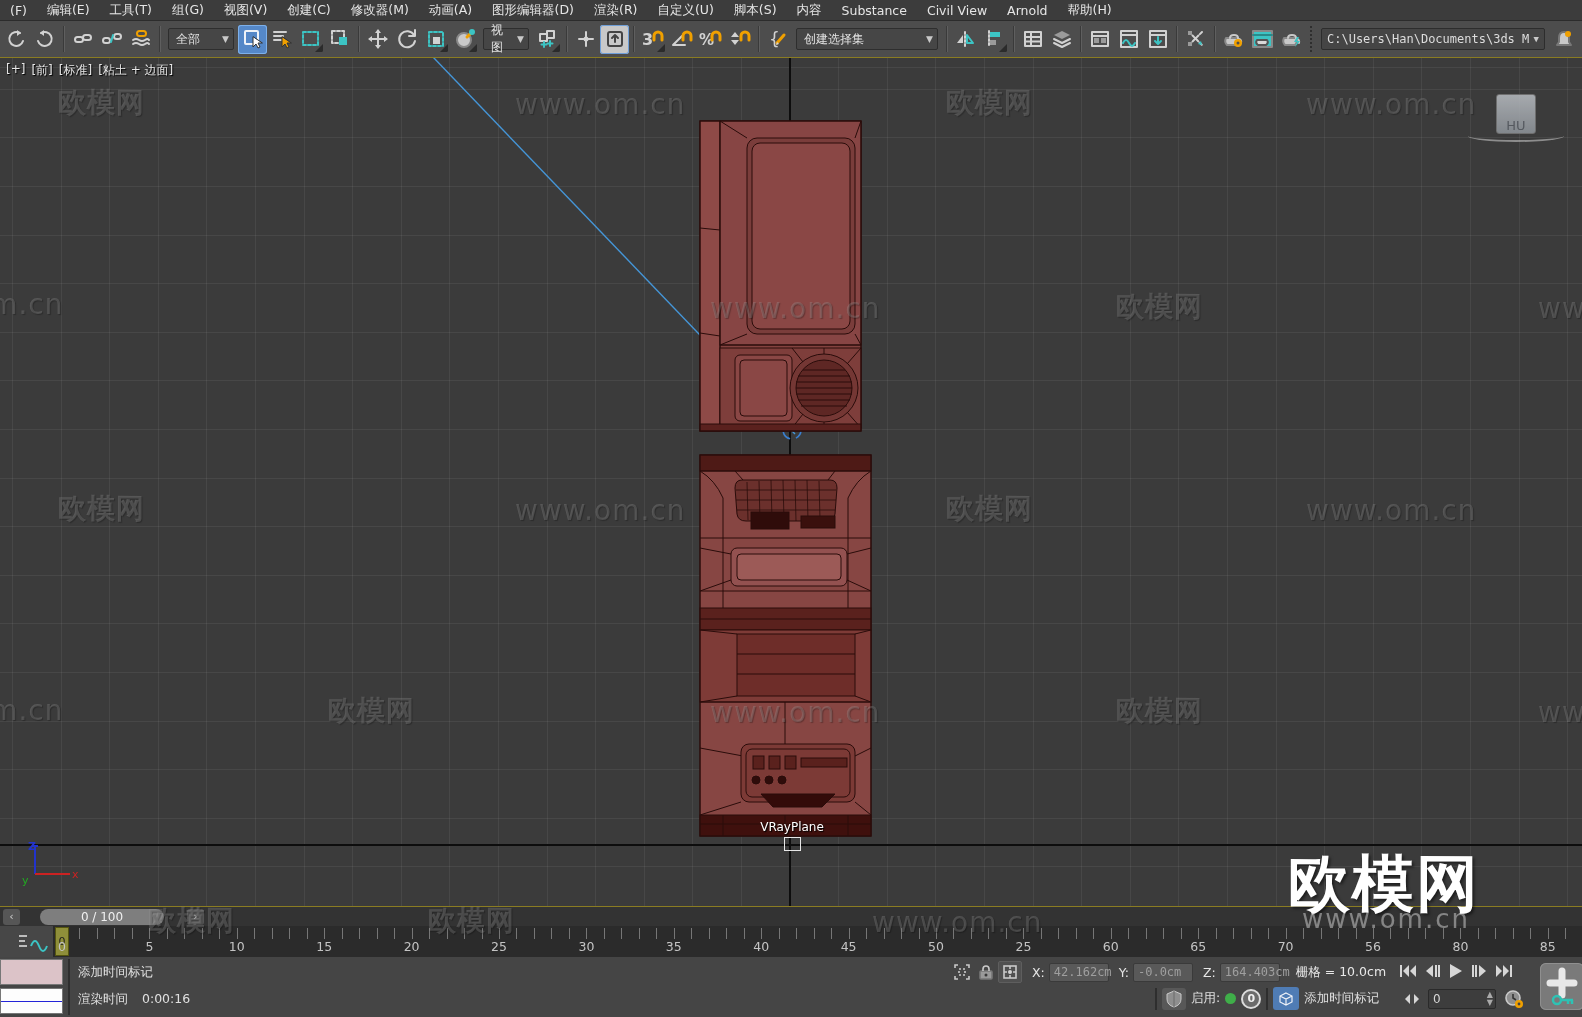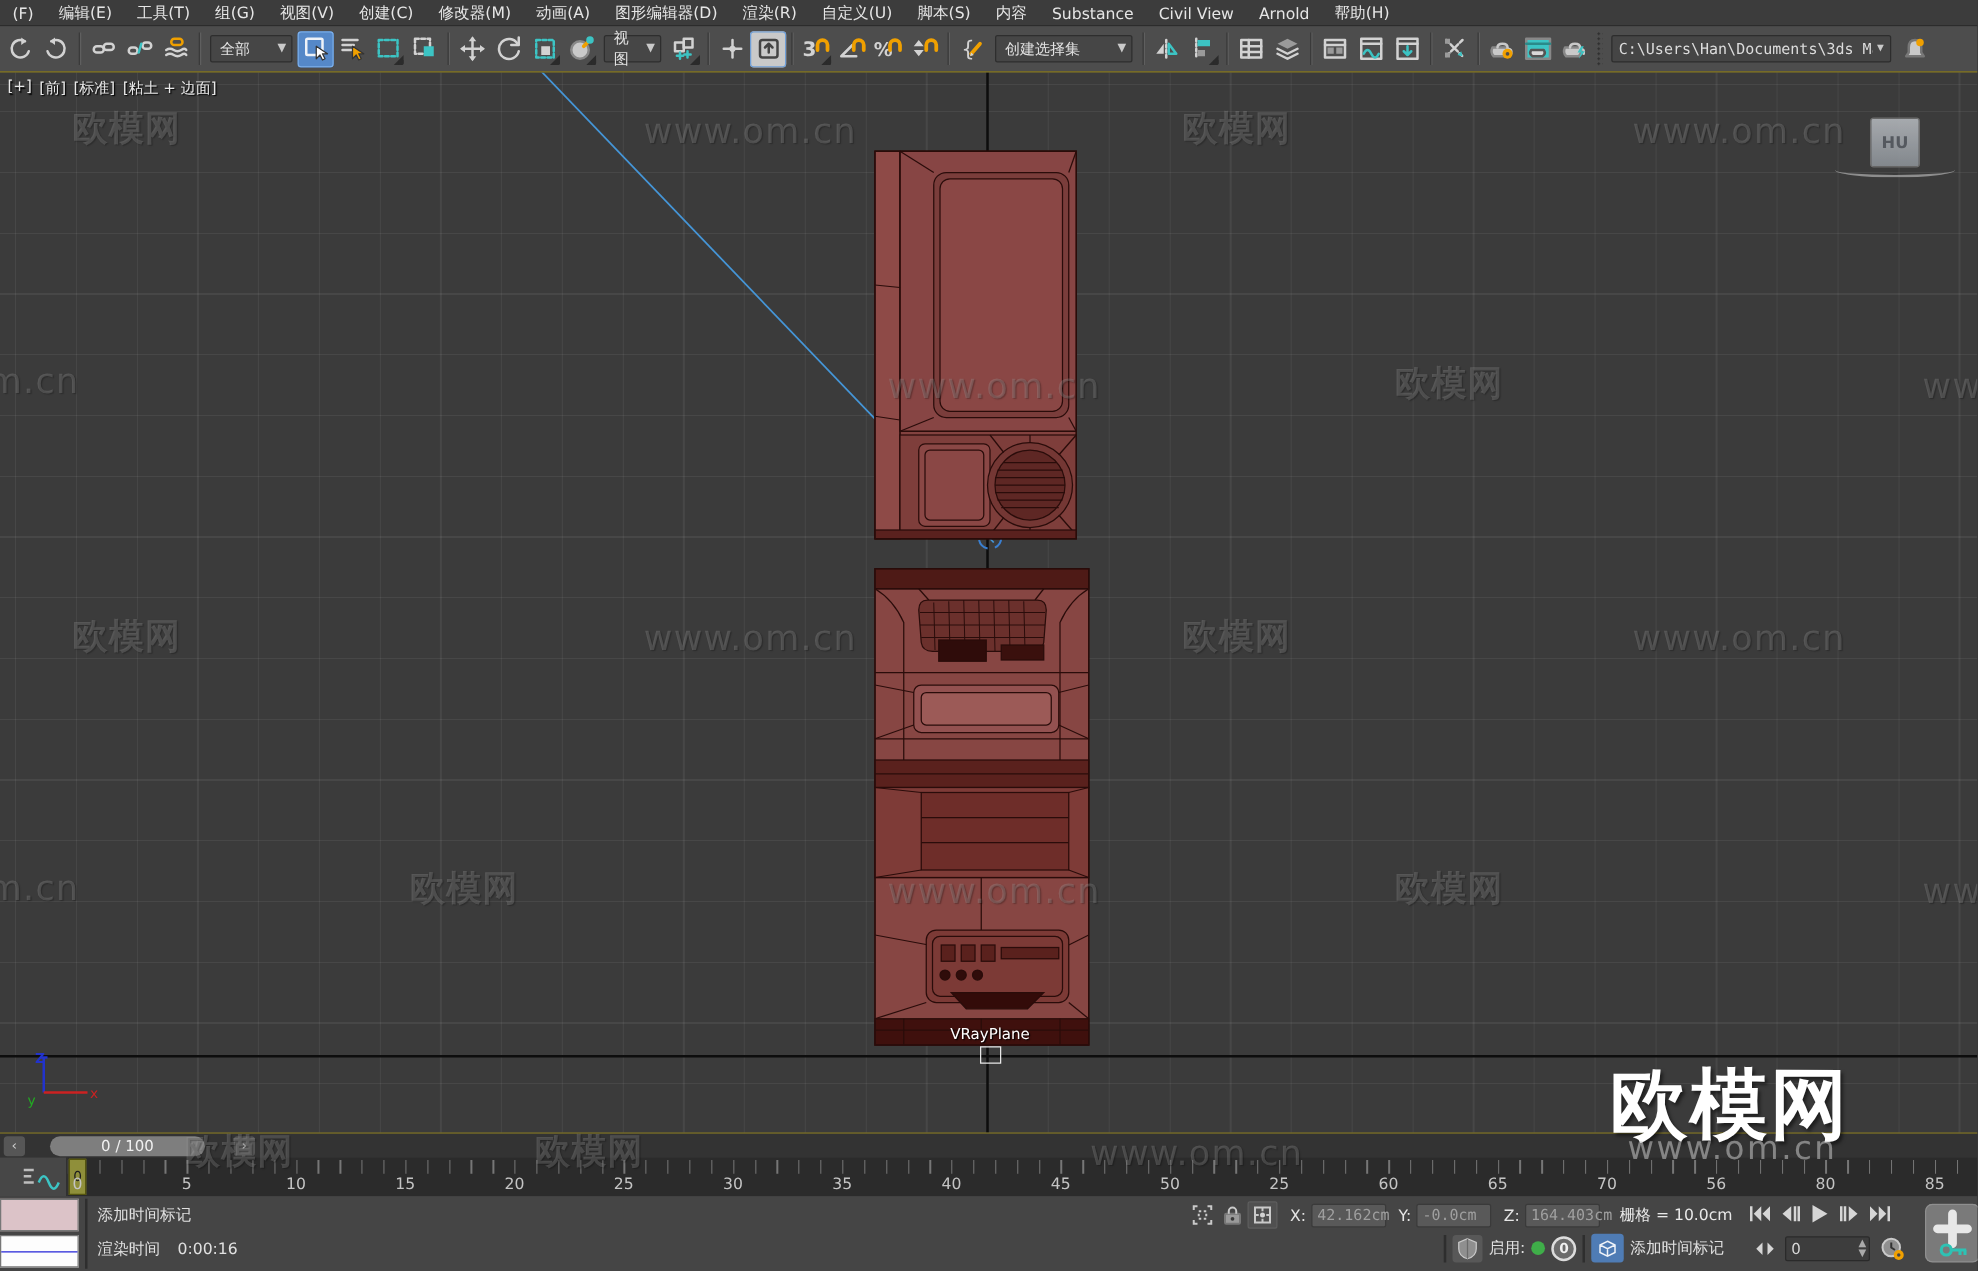--- a/index.html
+++ b/index.html
@@ -45,22 +45,22 @@
   .axis-h { position:absolute; left:0; top:786px; width:100%; height:2px; background:#0d0d0d; }
   .vp-label { position:absolute; left:6px; top:4px; font-size:12px; color:#e8e8e8;
               display:flex; gap:6px; text-shadow:1px 1px 1px #000; }
   .vp-label span { cursor:default; }
   .vray-label { position:absolute; left:752px; top:762px; width:80px; text-align:center;
                 color:#fff; font-size:12px; text-shadow:1px 1px 1px #000; }
   .sel-bracket { position:absolute; left:784px; top:779px; width:17px; height:14px;
                  border:1px solid #e8e8e8; }
   .hu-badge { position:absolute; left:1496px; top:36px; width:40px; height:40px;
               background:linear-gradient(#b9bdc2,#8f959b); border:1px solid #777;
-              border-radius:3px; display:flex; align-items:center; justify-content:center;
-              color:#5a5f66; font-weight:bold; font-size:13px; opacity:.85; }
+              border-radius:3px; display:flex; align-items:flex-end; justify-content:center;
+              color:#5a5f66; font-weight:normal; font-size:13px; opacity:.85; }
   .hu-swoosh { position:absolute; left:1468px; top:72px; width:96px; height:12px;
                border-radius:50%; border-bottom:2px solid rgba(230,230,230,.6); opacity:.8; }
 
   
   .wm-layer { position:absolute; left:0; top:0; width:1582px; height:1017px;
               pointer-events:none; overflow:hidden; z-index:60; }
   .wm { position:absolute; font-size:28px; letter-spacing:1px; color:rgba(165,165,165,0.28);
         white-space:nowrap; font-weight:bold; text-shadow:1px 1px 1px rgba(0,0,0,.25); }
   .wm.latin { font-weight:normal; }
   .wm-big { position:absolute; left:1288px; top:842px; font-size:62px; font-weight:bold;
@@ -289,21 +289,21 @@
         </svg>
     </div>
     <div class="sep"></div>
     <div class="tbtn">
       <svg width="22" height="22">
           <text x="2" y="17" font-size="17" fill="#d2d2d2" stroke="none">{</text>
           <path d="M10 15 l7 -8" stroke="#f0a000" stroke-width="3"></path>
           <path d="M9 17 l1 -3 2 2 z" fill="#d2d2d2" stroke="none"></path>
         </svg>
     </div>
-    <div class="dd" style="width:110px">
+    <div class="dd" style="width:142px">
       <span>创建选择集</span>
       <span class="caret">▼</span>
     </div>
     <div class="sep"></div>
     <div class="tbtn">
       <svg width="22" height="22">
           <path d="M10 4 v14" stroke-dasharray="2 2"></path>
           <path d="M8 7 l-6 8 6 0 z" fill="#d2d2d2" stroke="none"></path>
           <path d="M12 7 l6 8 -6 0 z" fill="none" stroke="#3cc4c4"></path>
         </svg>

